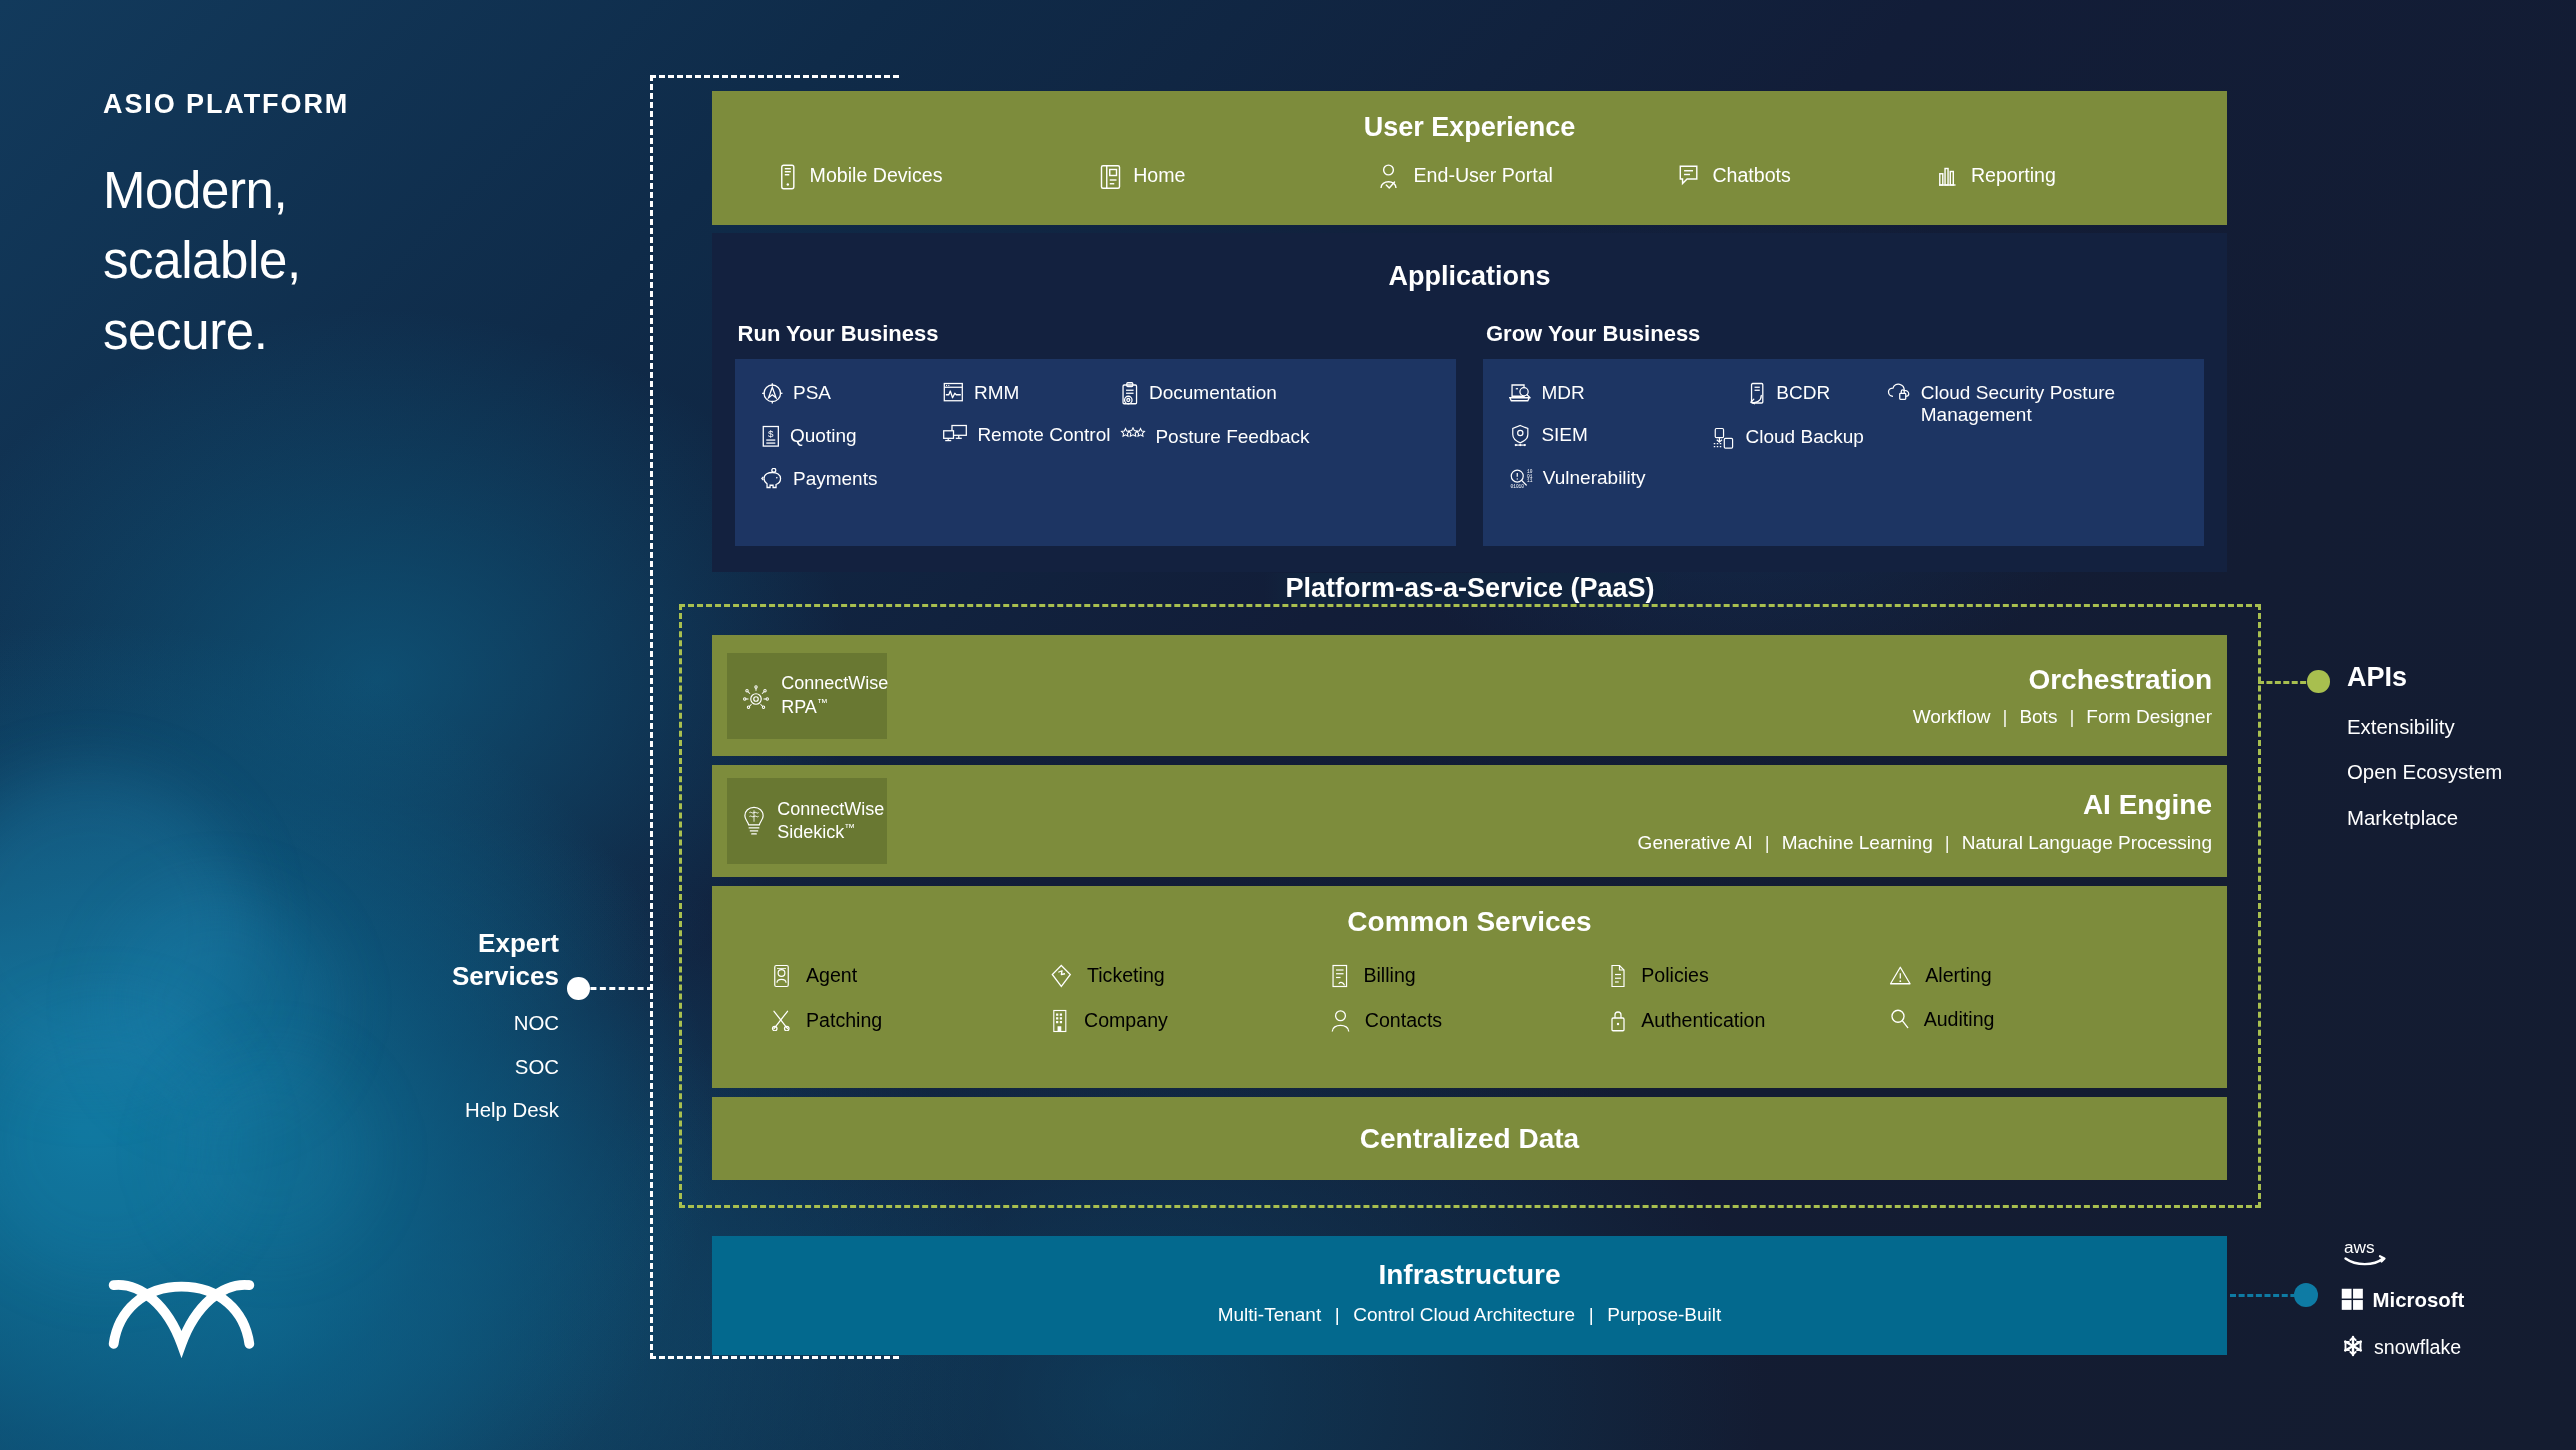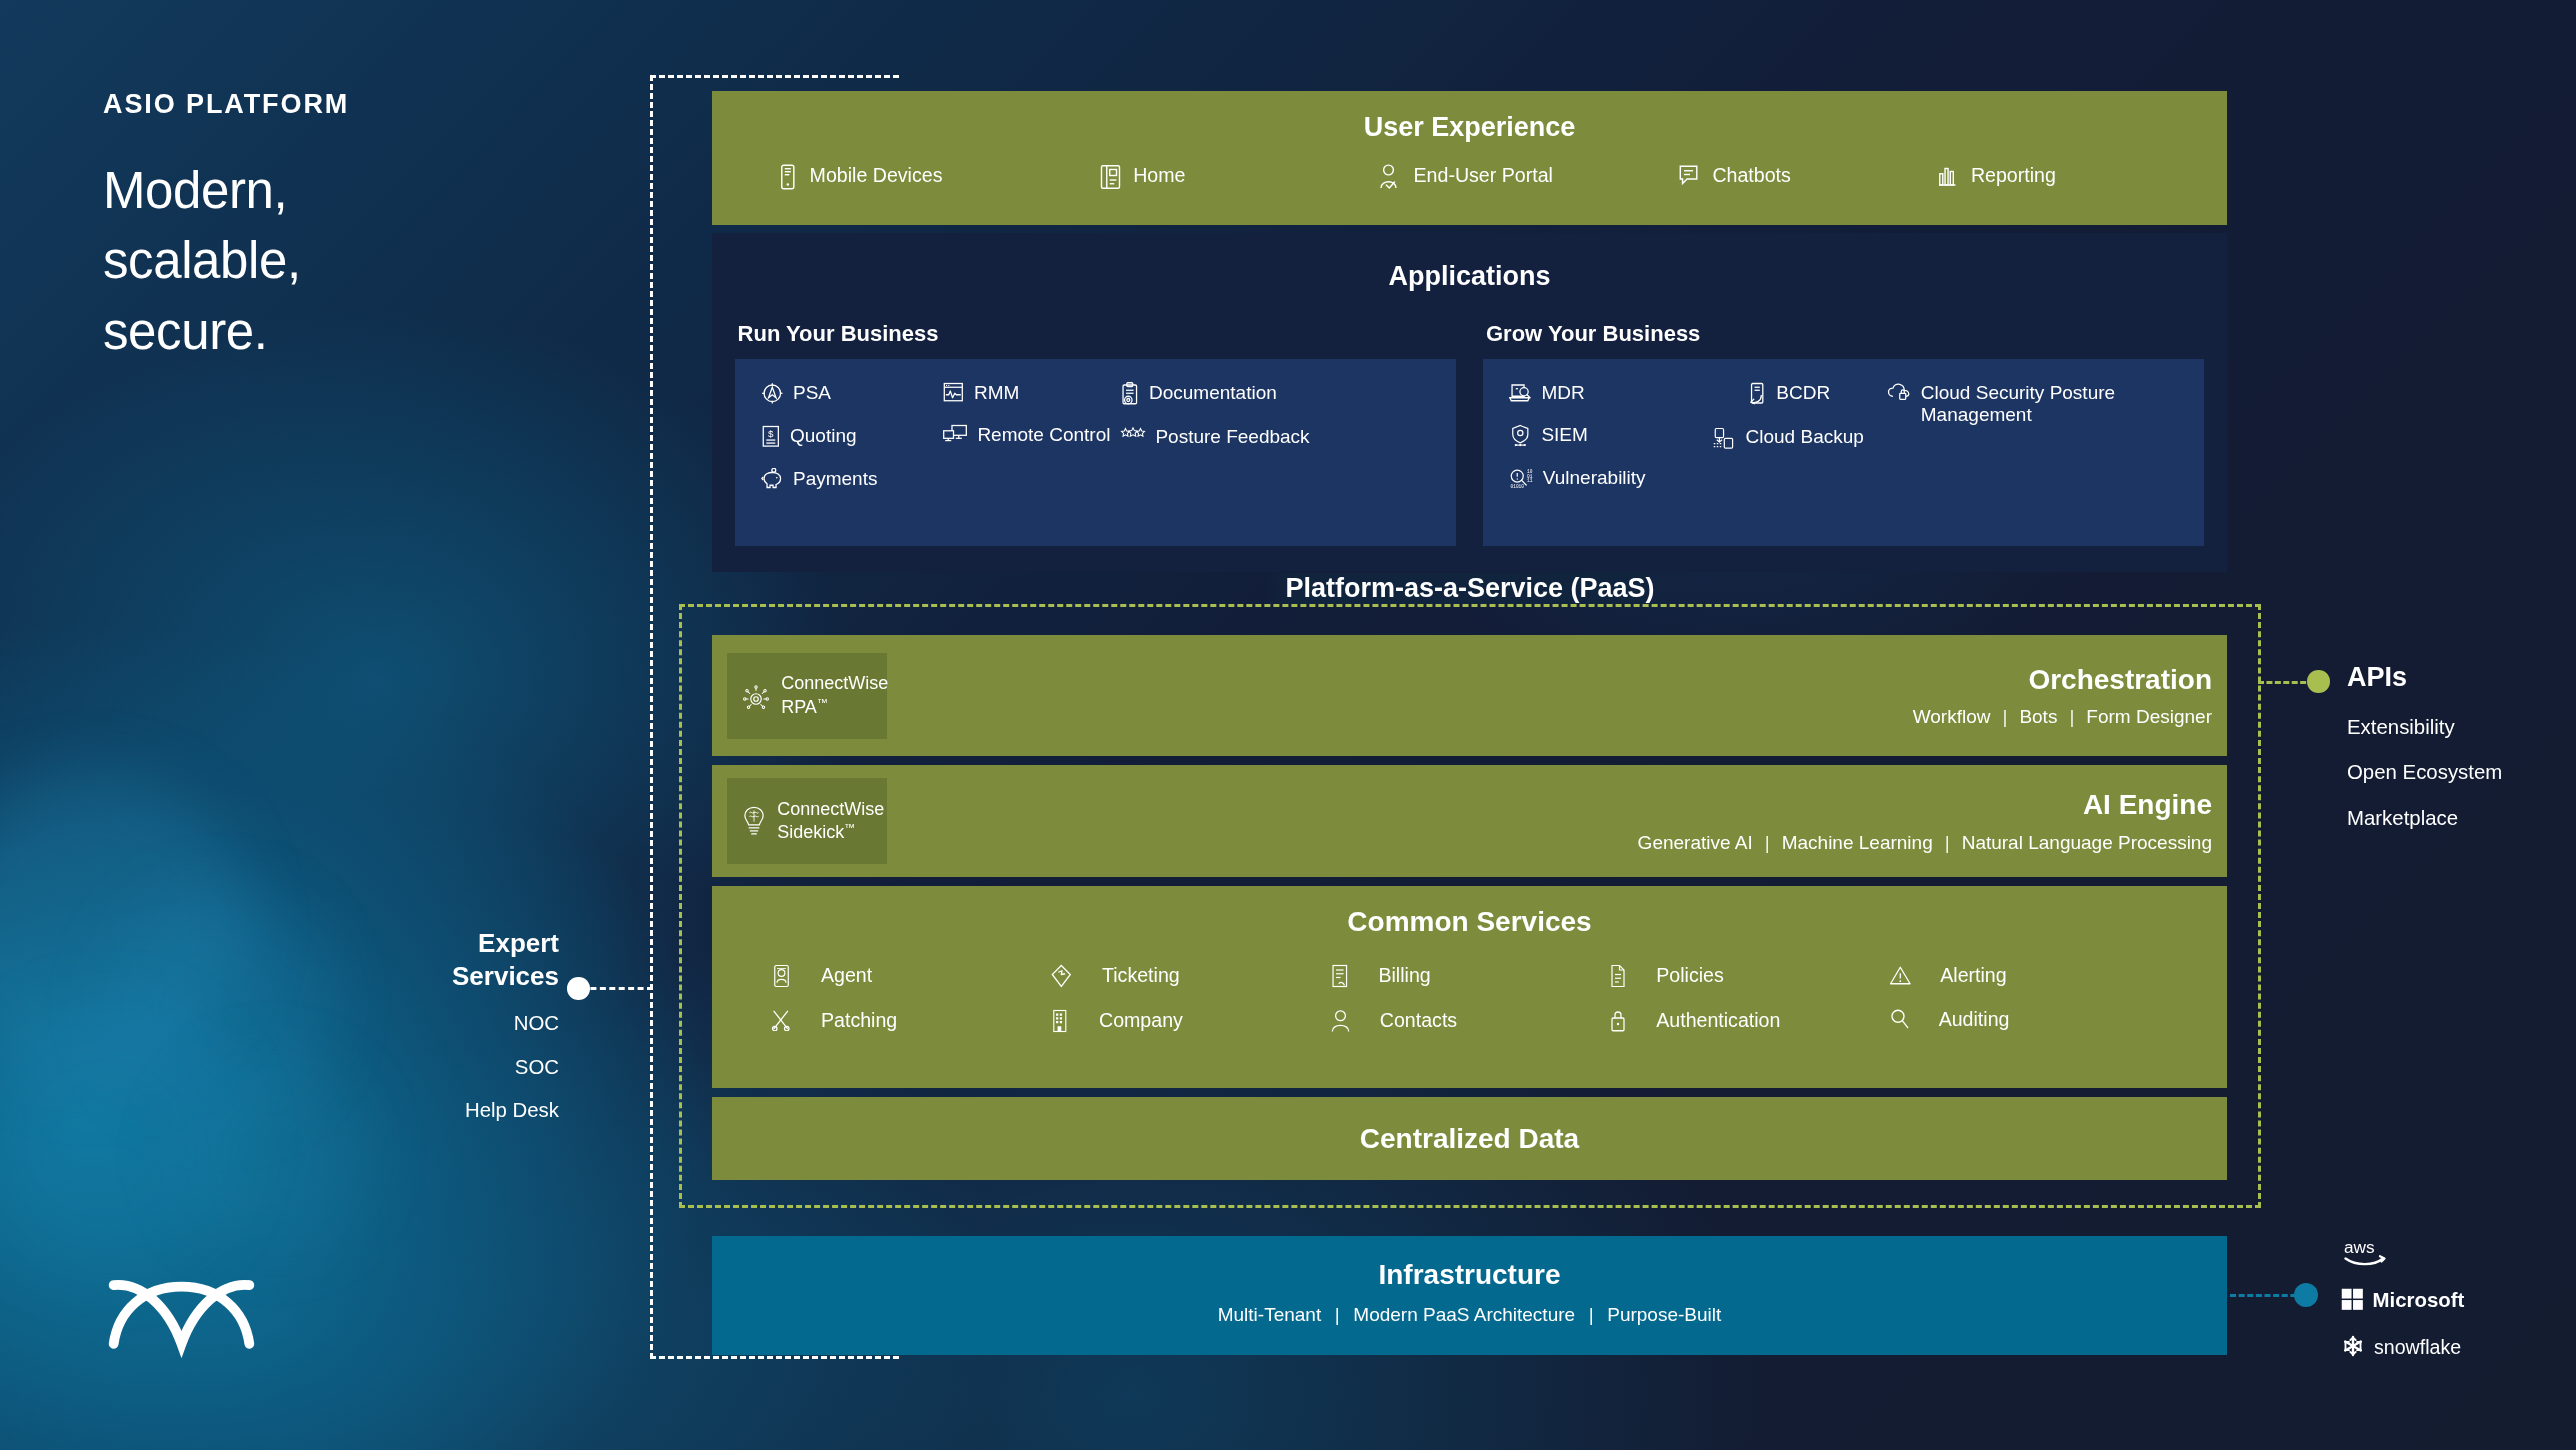--- a/index.html
+++ b/index.html
@@ -110,21 +110,21 @@
   .logo-chip sup { font-size: 10.6px; vertical-align: super; }
 
   .bar-center { position:absolute; left:0; right:15px; top:50%; transform:translateY(-50%); text-align:right; }
   .bar-center .t { color:#fff; font-size: 28px; font-weight: bold; }
   .bar-center .s { color:#fff; font-size: 19px; margin-top: 10.6px; }
   .bar-center .s .sep { opacity: 0.9; margin: 0 12px; }
 
   #common .cs-title { color:#fff; font-size: 28px; font-weight: bold; text-align:center; padding-top: 19.6px; }
   #cs-grid { display:flex; padding: 0 59px; margin-top: 26px; }
   .cs-col { flex:1; display:flex; flex-direction:column; gap: 21px; }
-  .cs-item { display:flex; align-items:center; gap: 29px; color:#ffffff; font-size: 19.6px; }
+  .cs-item { display:flex; align-items:center; gap: 14px; color:#000000; font-size: 19.6px; }
 
   #cdata .t { color:#fff; font-size: 28px; font-weight: bold; text-align:center; line-height: 83px; }
 
   
   #infra { background:#03698E; height: 119px; position: relative; }
   #infra .t { color:#fff; font-size: 28px; font-weight: bold; text-align:center; padding-top: 22.6px; }
   #infra .s { color:#fff; font-size: 19px; text-align:center; margin-top: 13.6px; }
   #infra .s .sep { margin: 0 13.6px; }
 
   
@@ -636,21 +636,21 @@
 
     <div id="cdata" class="band">
       <div class="t">Centralized Data</div>
     </div>
   </div>
 
   <div style="position:absolute; left:712px; top:1236px; width:1515px;">
     <div id="infra" class="band">
       <div class="t">Infrastructure</div>
       <div class="s">
-        <span>Multi-Tenant</span><span class="sep">|</span><span>Modern PaaS Architecture</span><span class="sep">|</span><span>Purpose-Built</span>
+        <span>Multi-Tenant</span><span class="sep">|</span><span>Control Cloud Architecture</span><span class="sep">|</span><span>Purpose-Built</span>
       </div>
     </div>
   </div>
 
   <div id="api-connector"></div>
   <div id="api-dot"></div>
   <div id="apis">
     <div class="title">APIs</div>
     <div class="item">Extensibility</div>
     <div class="item">Open Ecosystem</div>

